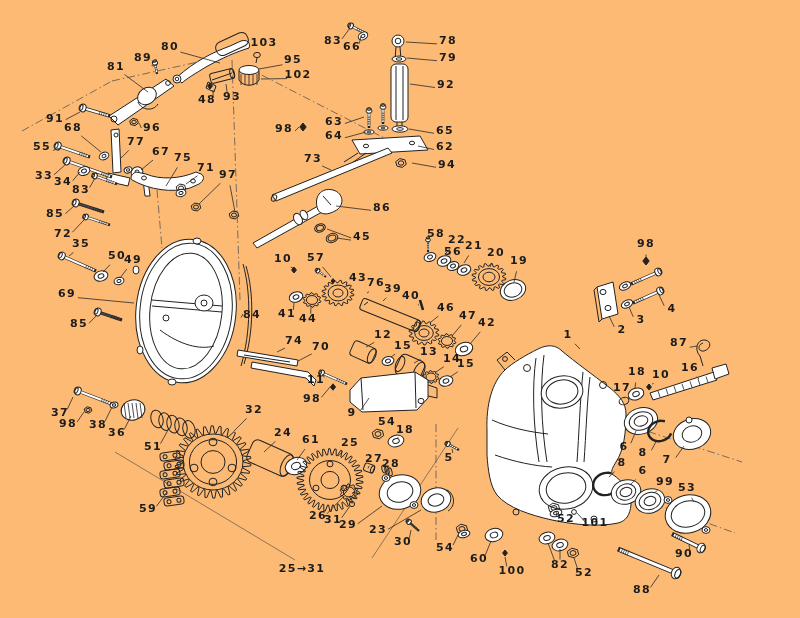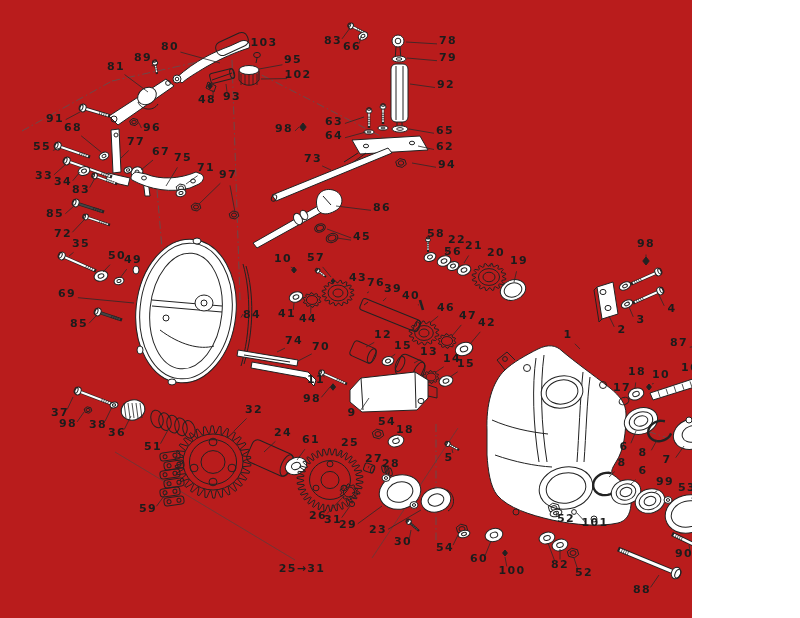--- a/index.html
+++ b/index.html
@@ -1,16 +1,16 @@
 <!DOCTYPE html>
 <html><head>
 <meta charset="utf-8">
 <style>
   html,body{margin:0;padding:0;background:#fff;}
-  .stage{width:692px;height:618px;background:#b91c1c;position:relative;overflow:hidden;}
+  .stage{width:800px;height:618px;background:#fdba74;position:relative;overflow:hidden;}
   svg{display:block;}
   .co{font-family:"DejaVu Sans",sans-serif;font-size:11px;font-weight:bold;letter-spacing:1.3px;fill:#1c1c1c;text-anchor:middle;}
   .ld{stroke:#2a2a2a;stroke-width:0.8;fill:none;}
   .dd{stroke:#555;stroke-width:0.8;fill:none;stroke-dasharray:8 3 1.5 3;}
   .tn{stroke:#444;stroke-width:0.6;fill:none;}
   .pt{stroke:#222;stroke-width:1;fill:none;}
   .pf{stroke:#222;stroke-width:1;fill:#fff;}
 </style>
 </head>
 <body>

